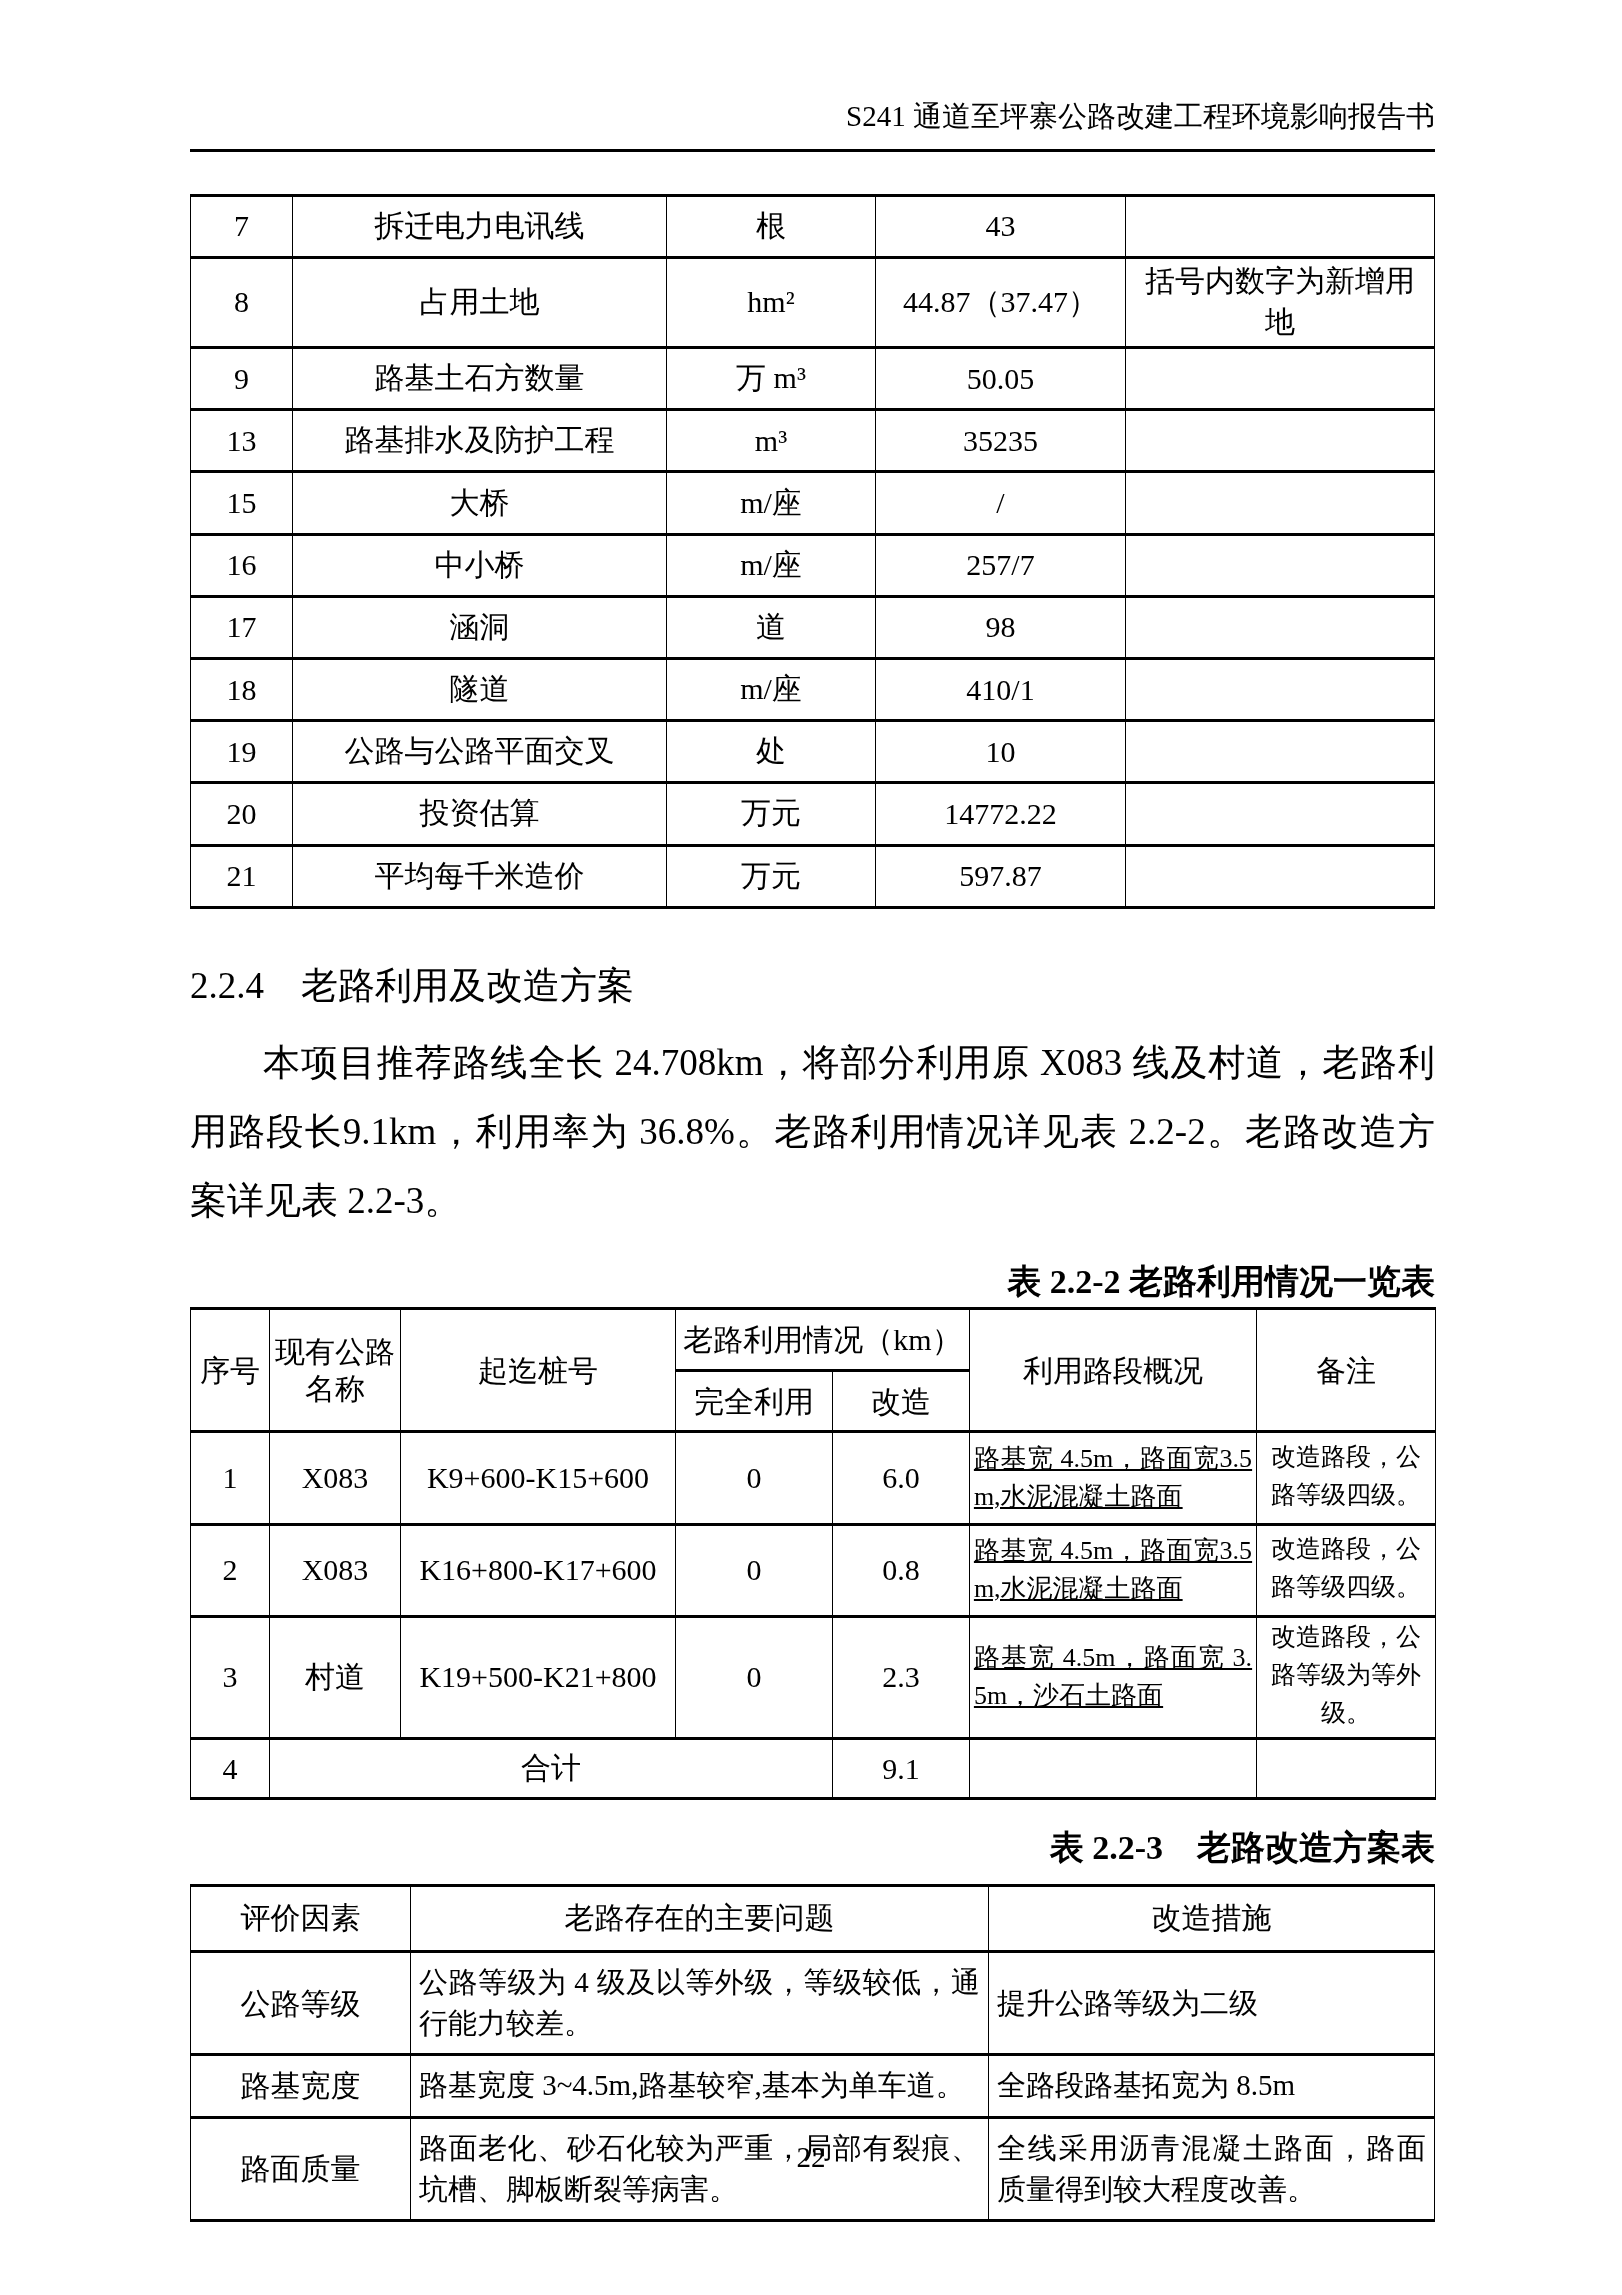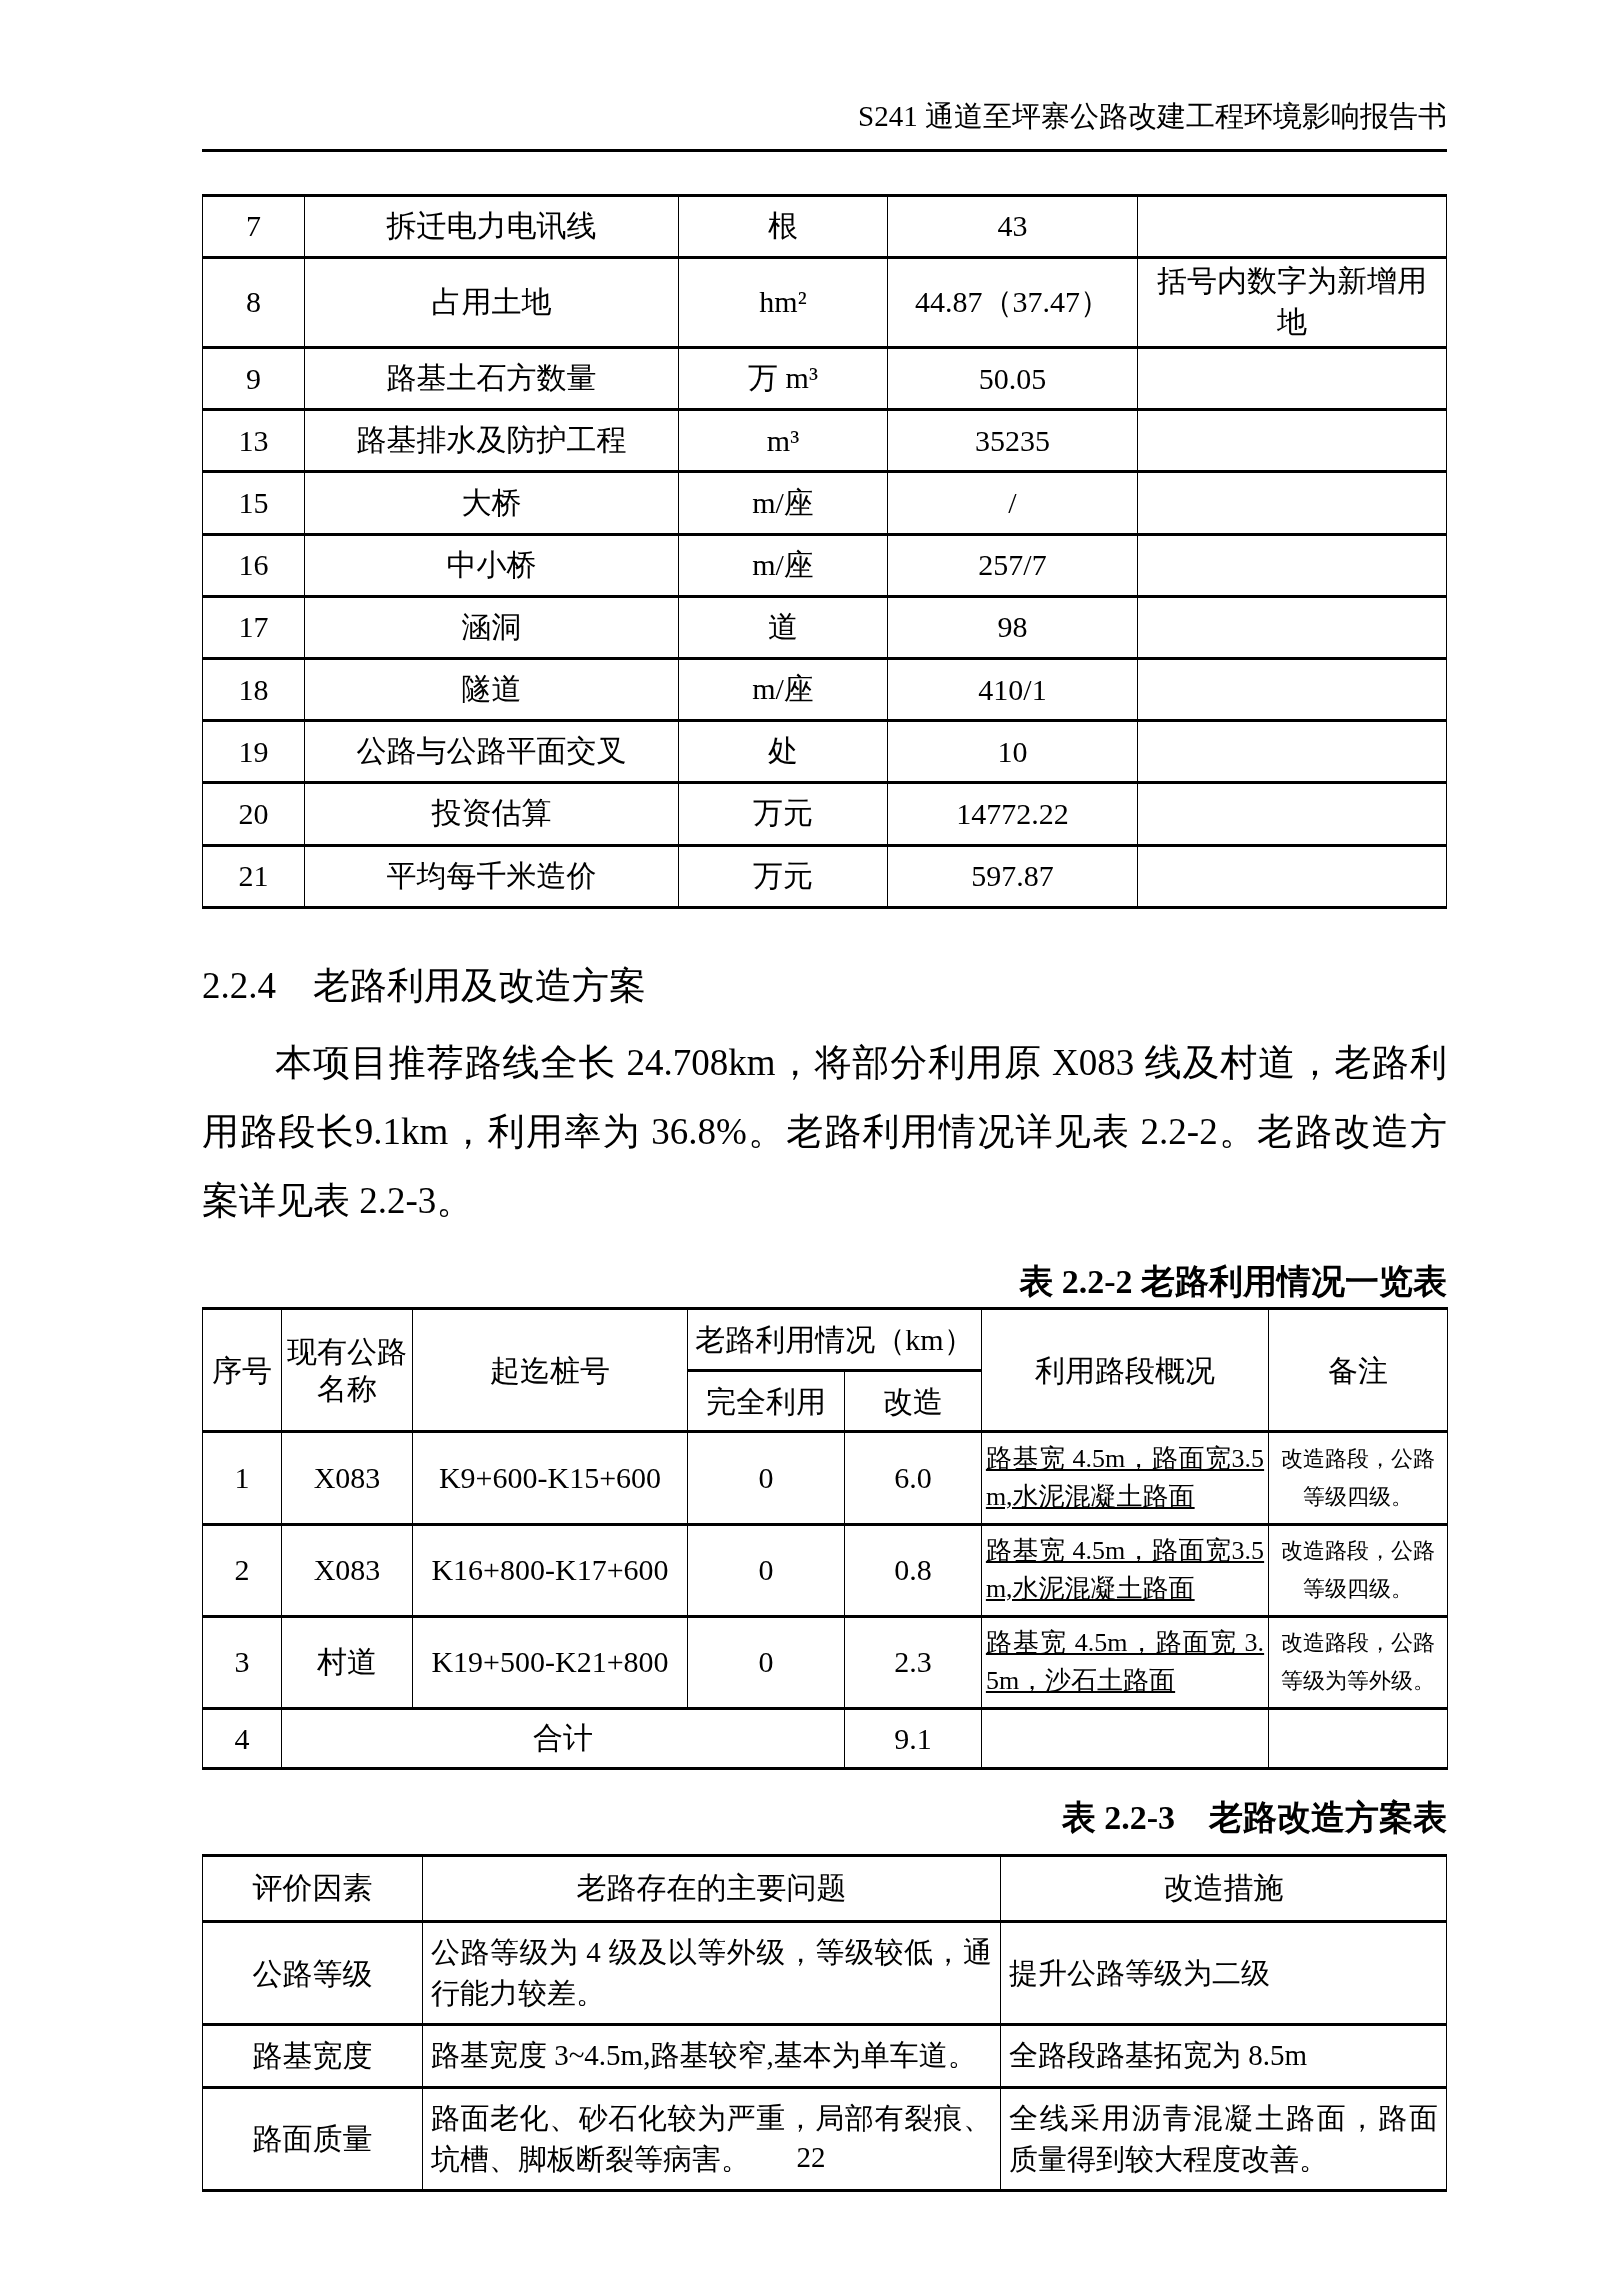--- a/index.html
+++ b/index.html
@@ -3,21 +3,21 @@
 <meta charset="utf-8">
 <style>
   html,body{margin:0;padding:0;background:#ffffff;}
   .page{
     position:relative;
     width:1622px;height:2295px;
     background:#ffffff;color:#000;
     font-family:"Liberation Serif","DejaVu Serif",serif;
     overflow:hidden;
   }
-  .content{position:absolute;left:202px;top:0;width:1245px;}
+  .content{position:absolute;left:190px;top:0;width:1245px;}
 
   
   .doc-header{
     padding-top:99px;padding-bottom:15.7px;
     border-bottom:3.3px solid #000;
     text-align:right;
     font-size:29px;line-height:34px;
   }
 
   
@@ -50,21 +50,21 @@
     text-align:right;
     font-size:34px;font-weight:bold;line-height:39px;
   }
 
   
   .t2{margin-top:6px;}
   .t2 th{height:56px;font-size:30px;line-height:37px;padding:1.3px 3.9px;}
   .t2 td{font-size:30px;}
   .t2 .row-tall td{height:84px;}
   .t2 .cell-overview{font-size:26px;line-height:38px;text-align:justify;padding:2.6px 3.9px;text-decoration:underline;}
-  .t2 .cell-remark{font-size:22px;line-height:38px;padding:2.6px 2.6px;}
+  .t2 .cell-remark{font-size:25px;line-height:38px;padding:2.6px 2.6px;font-family:Liberation Mono, monospace;}
   .t2 .row-total td{height:52px;}
 
   
   .t3{margin-top:17px;}
   .t3 th{height:58px;font-size:30px;}
   .t3 td{font-size:29px;line-height:41px;}
   .t3 .cell-factor{font-size:30px;width:auto;}
   .t3 .cell-problem,.t3 .cell-measure{text-align:justify;padding:9.2px 7.9px;}
 
   .page-footer{

